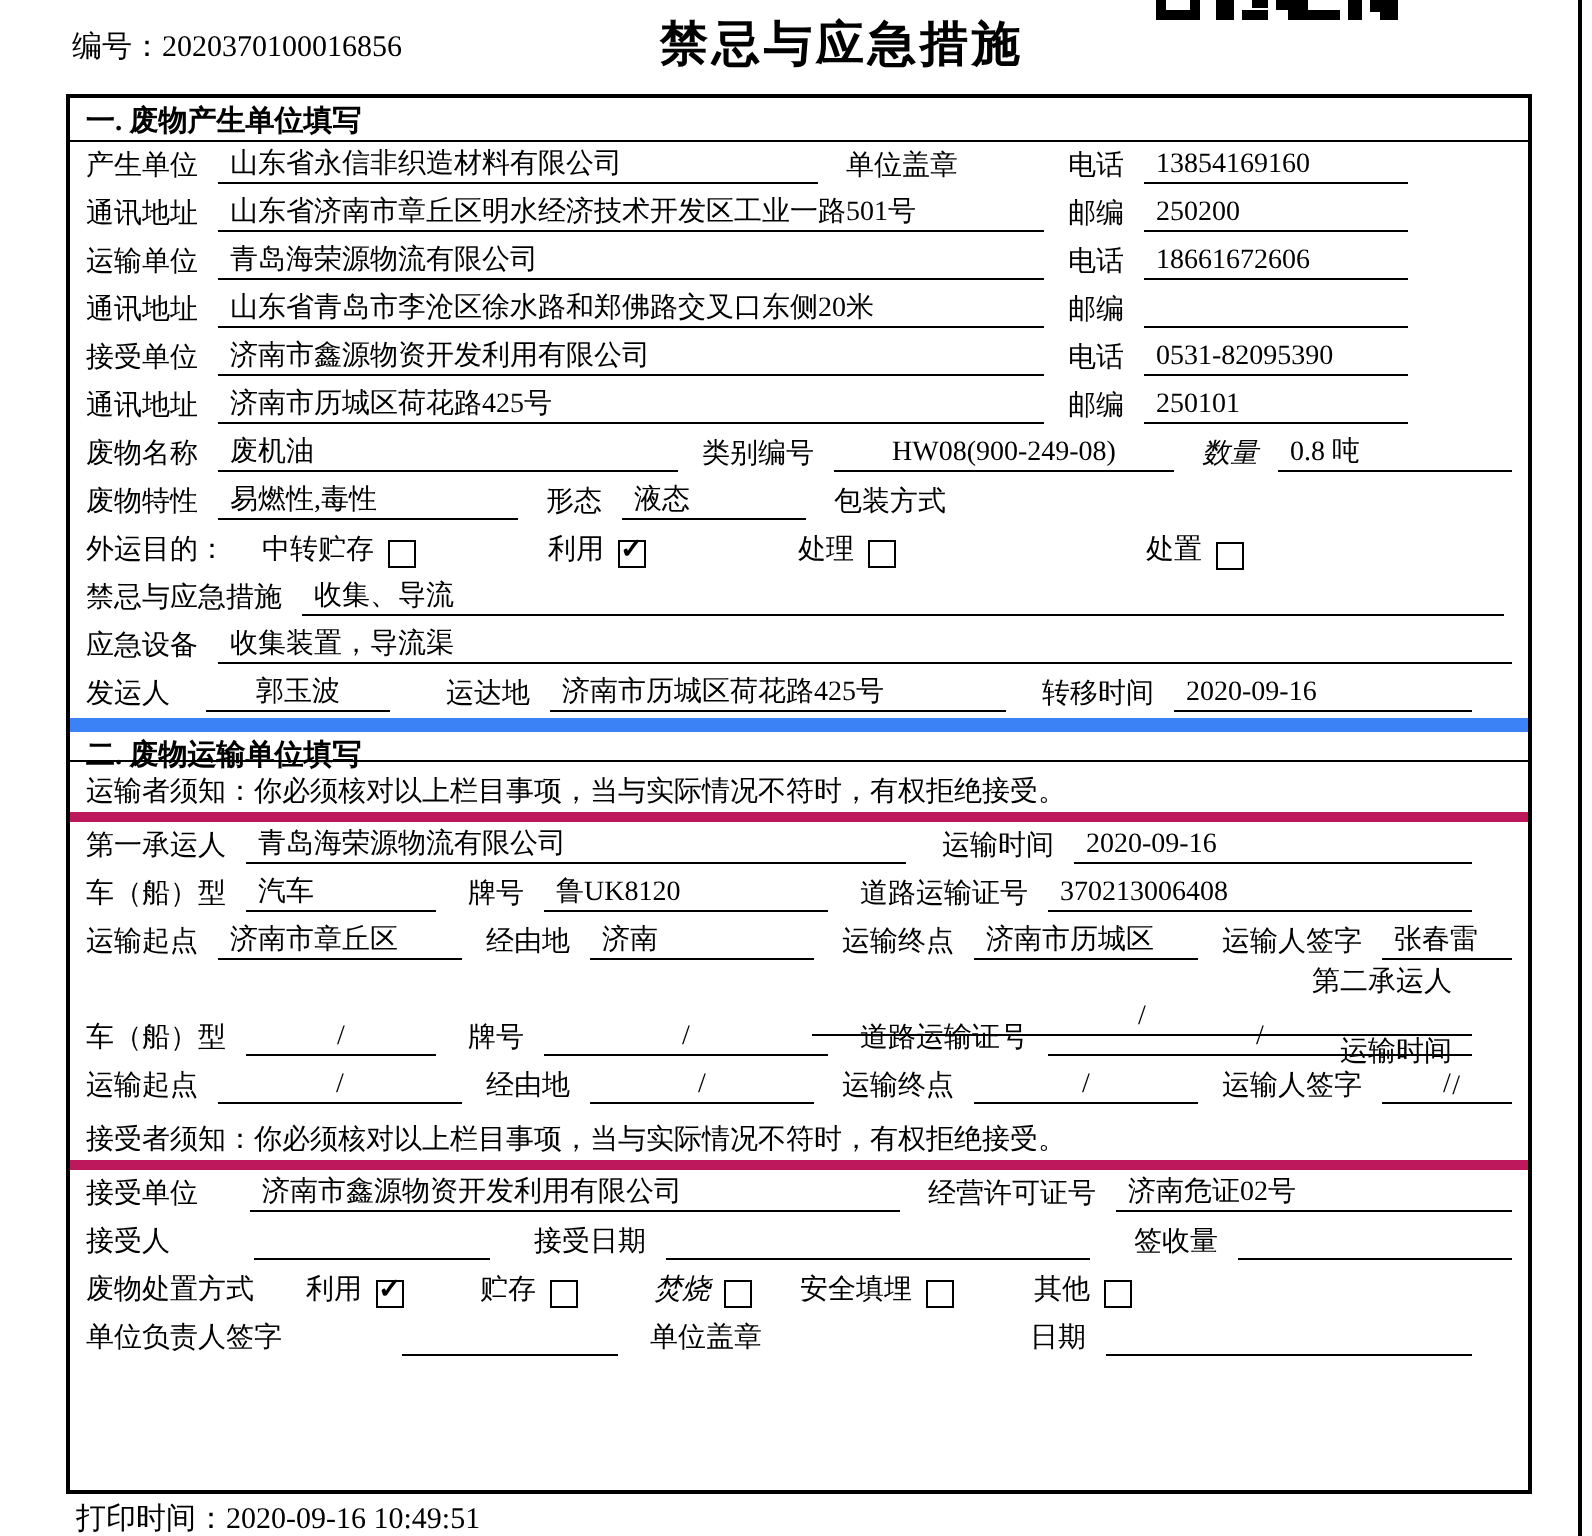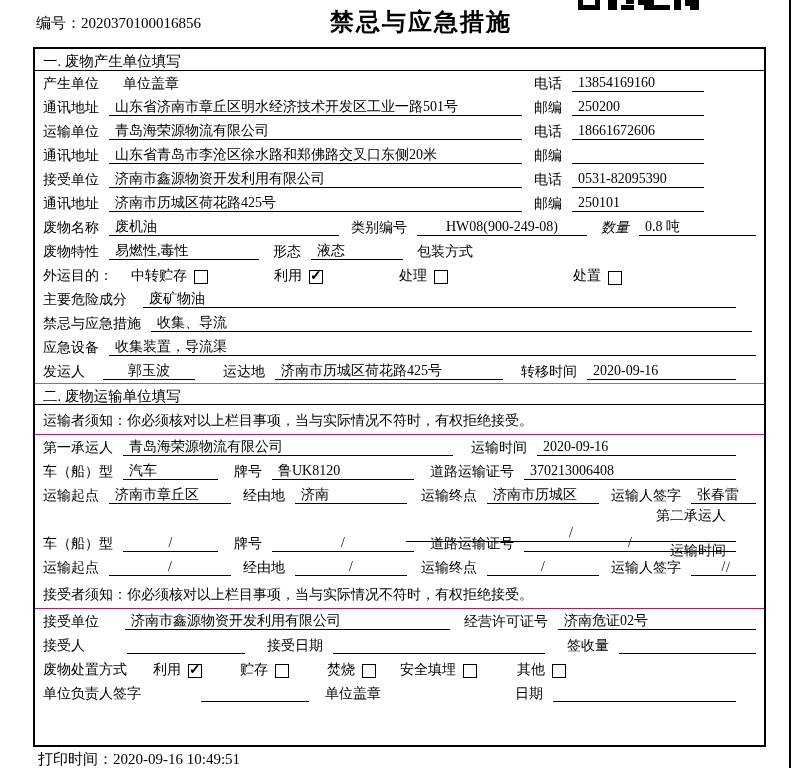--- a/index.html
+++ b/index.html
@@ -18,29 +18,29 @@
   .qr{position:absolute;left:578px;top:0;}
   .page-edge{position:absolute;left:789px;top:0;width:2px;height:768px;background:#000;}
   
   .form{
     position:absolute;left:33px;top:47px;width:733px;height:700px;
     border:2px solid #000;
     box-sizing:border-box;
     display:flex;flex-direction:column;
   }
   .sec-header{
-    font-size:14.5px;font-weight:normal;
+    font-size:14.5px;font-weight:bold;
     padding:2px 8px;height:22px;line-height:20px;
     border-bottom:1px solid #000;
     box-sizing:border-box;flex:none;
   }
-  .sec-header.mid{border-top:1px solid #3b82f6;}
+  .sec-header.mid{border-top:7px solid #3b82f6;}
   .notice{
     font-size:14px;padding:4px 8px;height:30px;line-height:24px;
-    border-bottom:1px solid #be185d;box-sizing:border-box;flex:none;
+    border-bottom:5px solid #be185d;box-sizing:border-box;flex:none;
     white-space:nowrap;
   }
   .row{
     display:flex;align-items:flex-end;
     height:24px;box-sizing:border-box;
     padding:0 8px 3px 8px;
     font-size:14px;white-space:nowrap;flex:none;
   }
   .lbl{flex:none;margin-right:10px;line-height:17px;}
   .u{
@@ -87,20 +87,21 @@
   </svg>
 
   <div class="page-edge"></div>
 
   <div class="form">
 
     <div class="sec-header">一. 废物产生单位填写</div>
 
     <div class="row" style="padding-right:60px;">
       <span class="lbl">产生单位</span>
+      <span class="u" style="width:300px;">山东省永信非织造材料有限公司</span>
       <span class="lbl" style="margin-left:14px;">单位盖章</span>
       <span class="sp"></span>
       <span class="lbl">电话</span>
       <span class="u" style="width:132px;">13854169160</span>
     </div>
 
     <div class="row" style="padding-right:60px;">
       <span class="lbl">通讯地址</span>
       <span class="u uf">山东省济南市章丘区明水经济技术开发区工业一路501号</span>
       <span class="lbl" style="margin-left:12px;">邮编</span>
@@ -165,24 +166,20 @@
       <span class="opt" style="margin-left:76px;">
         <span>处理</span>
         <span class="cb"></span>
       </span>
       <span class="opt" style="margin-left:125px;align-items:flex-end;">
         <span>处置</span>
         <span class="cb"></span>
       </span>
     </div>
 
-    <div class="row" style="padding-right:28px;">
-      <span class="lbl">主要危险成分</span>
-      <span class="u uf" style="margin-left:6px;">废矿物油</span>
-    </div>
 
     <div class="row" style="padding-right:12px;">
       <span class="lbl">禁忌与应急措施</span>
       <span class="u uf">收集、导流</span>
     </div>
 
     <div class="row">
       <span class="lbl">应急设备</span>
       <span class="u uf">收集装置，导流渠</span>
     </div>
@@ -274,21 +271,21 @@
     <div class="row">
       <span class="lbl">废物处置方式</span>
       <span class="opt" style="margin-left:16px;">
         <span>利用</span>
         <span class="cb checked"></span>
       </span>
       <span class="opt" style="margin-left:38px;">
         <span>贮存</span>
         <span class="cb"></span>
       </span>
-      <span class="opt" style="margin-left:38px;">
+      <span class="opt" style="margin-left:38px;font-style:italic;">
         <span>焚烧</span>
         <span class="cb"></span>
       </span>
       <span class="opt" style="margin-left:24px;">
         <span>安全填埋</span>
         <span class="cb"></span>
       </span>
       <span class="opt" style="margin-left:40px;">
         <span>其他</span>
         <span class="cb"></span>

